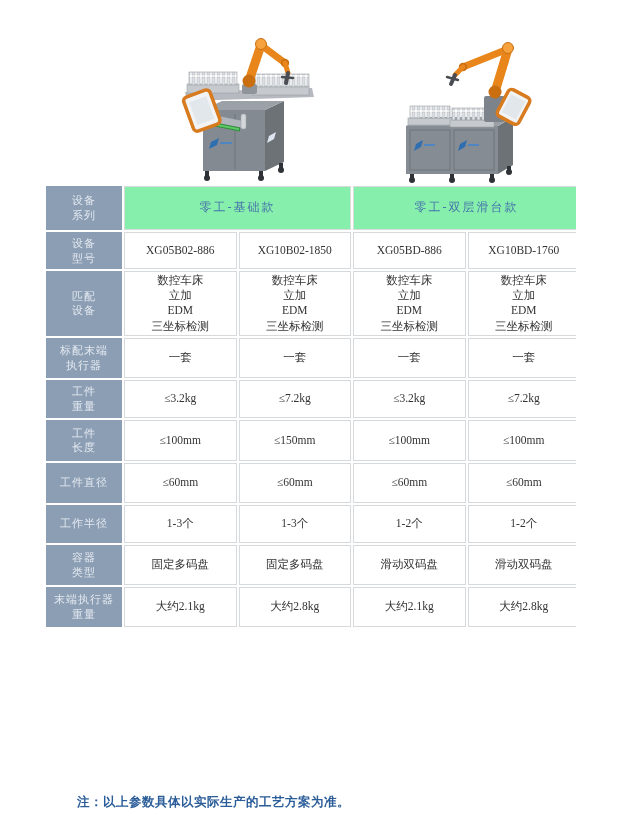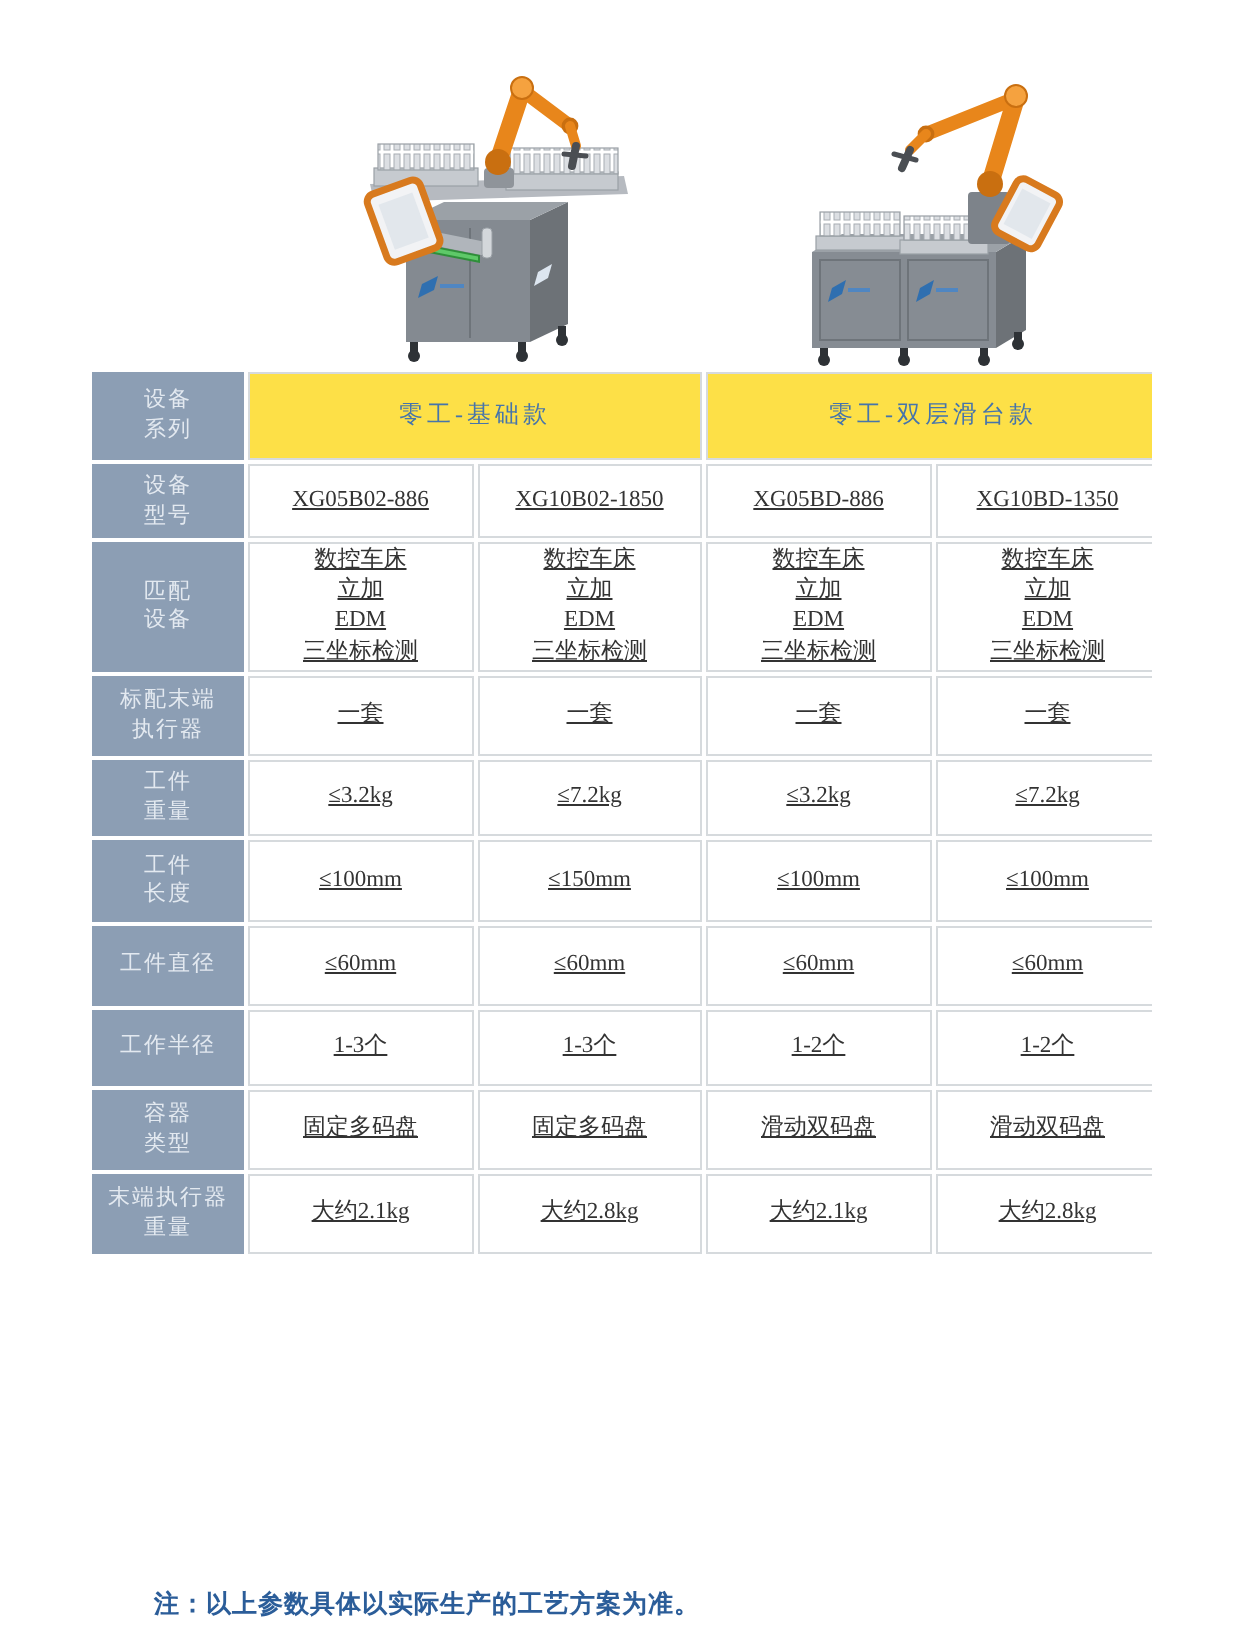--- a/index.html
+++ b/index.html
@@ -18,24 +18,24 @@
   }
   table.spec col.lab{width:76px;}
   table.spec td{
     text-align:center;vertical-align:middle;padding:1px 2px;
     white-space:pre-line;line-height:1.32;
   }
   td.label-cell{
     background:#8c9eb4;color:#e3e9f0;font-size:11px;letter-spacing:1px;
   }
   td.value-cell{
-    background:#ffffff;border:1px solid #d6dadd;color:#333333;font-size:11.5px;text-decoration:underline;
+    background:#ffffff;border:1px solid #d6dadd;color:#333333;font-size:11.5px;
   }
   td.series-cell{
-    background:#fde047;border:1px solid #d6dadd;color:#4674ab;
+    background:#86efac;border:1px solid #d6dadd;color:#4674ab;
     font-size:12px;letter-spacing:2px;
   }
   
   .note{
     position:absolute;left:77px;top:794px;
     color:#2b5d99;font-size:12.5px;font-weight:bold;letter-spacing:0.5px;
   }
 </style>
 </head>
 <body>
@@ -181,21 +181,21 @@
       <td class="series-cell" colspan="2">零工-基础款</td>
       <td class="series-cell" colspan="2">零工-双层滑台款</td>
     </tr>
 
     <tr style="height:37px">
       <td class="label-cell">设备
 型号</td>
       <td class="value-cell">XG05B02-886</td>
       <td class="value-cell">XG10B02-1850</td>
       <td class="value-cell">XG05BD-886</td>
-      <td class="value-cell">XG10BD-1350</td>
+      <td class="value-cell">XG10BD-1760</td>
     </tr>
 
     <tr style="height:57px">
       <td class="label-cell">匹配
 设备</td>
       <td class="value-cell">数控车床
 立加
 EDM
 三坐标检测</td>
       <td class="value-cell">数控车床

